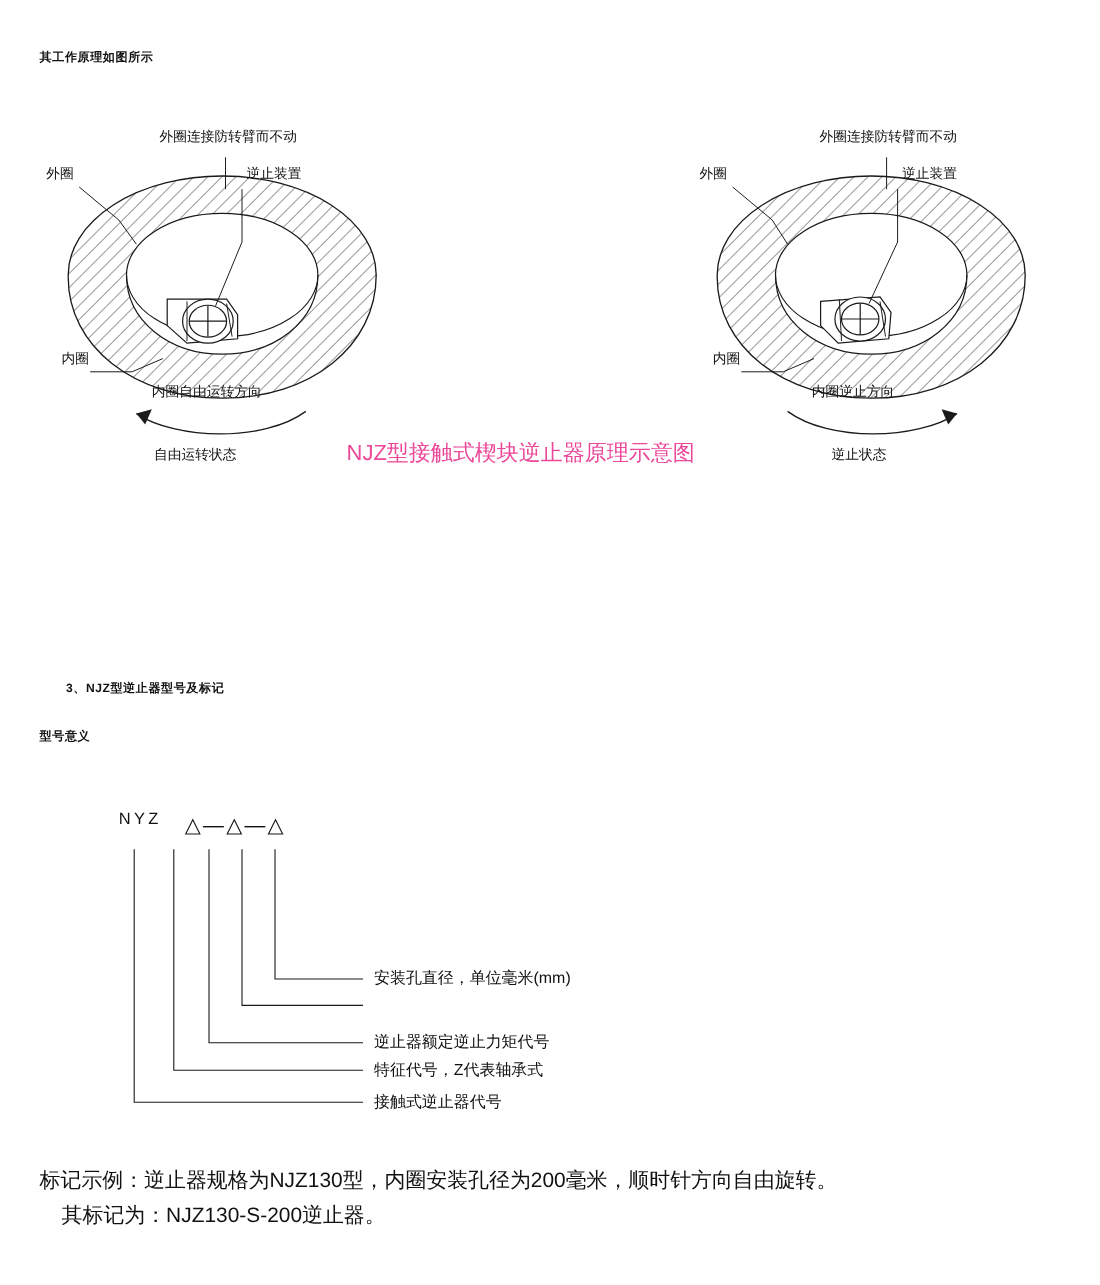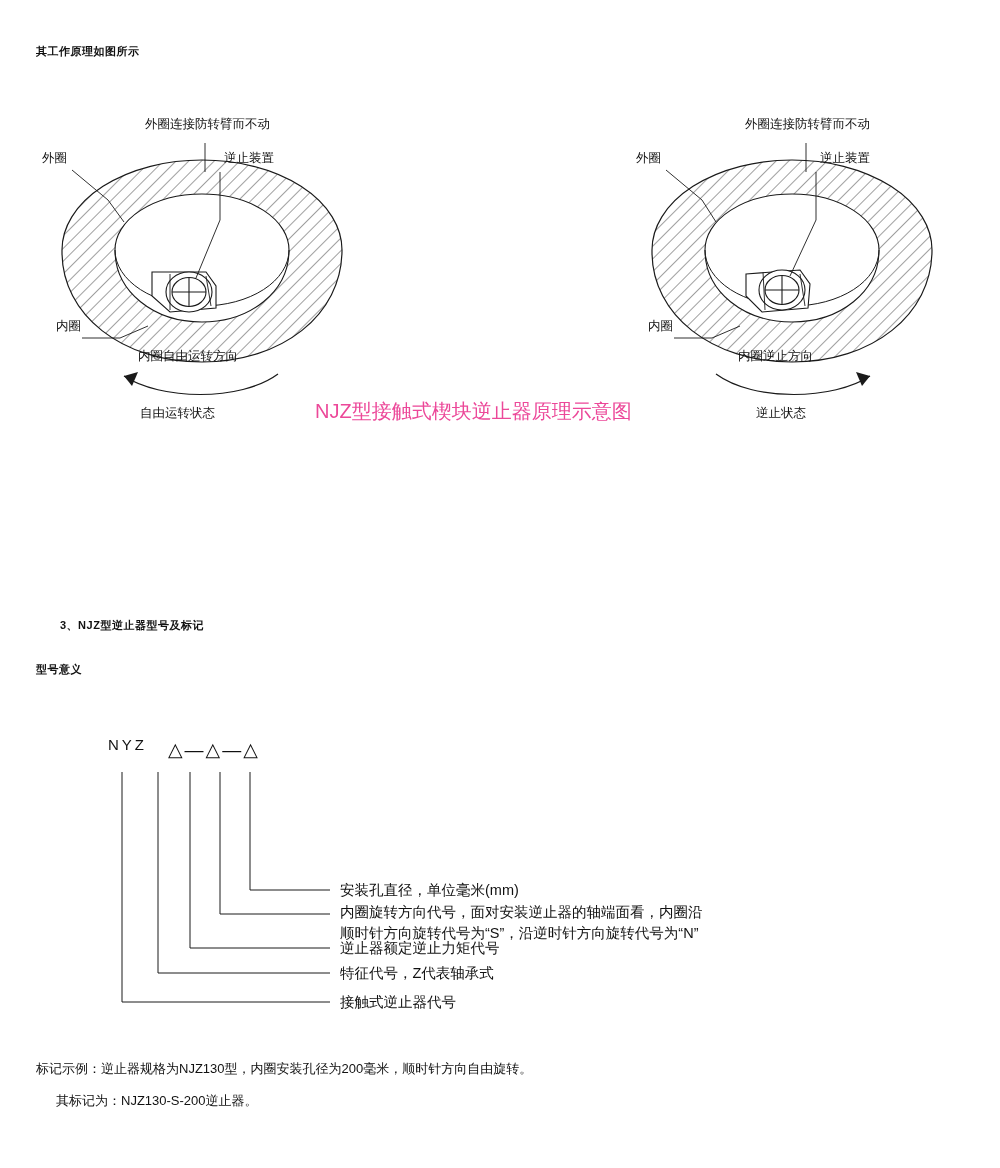--- a/index.html
+++ b/index.html
@@ -39,21 +39,21 @@
     white-space: nowrap;
     line-height: 1.45;
   }
   .model-code {
     font-size: 15px;
     letter-spacing: 3px;
     color: #111;
     white-space: nowrap;
   }
   .example-text {
-    font-size: 13px;
+    font-size: 19px;
     color: #111;
     white-space: nowrap;
   }
   svg { display: block; overflow: visible; }
 </style>
 </head>
 <body>
 
 <div class="abs heading" style="left:36px; top:44px;">其工作原理如图所示</div>
 
@@ -183,21 +183,19 @@
       <path d="M 150,42 L 150,160 L 230,160"></path>
 
       <path d="M 120,42 L 120,184 L 230,184"></path>
       <path d="M 90,42 L 90,218 L 230,218"></path>
       <path d="M 58,42 L 58,243 L 230,243"></path>
       <path d="M 22,42 L 22,272 L 230,272"></path>
     </g>
   </svg>
 
   <div class="abs callout-text" style="left:240px; top:150px;">安装孔直径，单位毫米(mm)</div>
-  <div class="abs callout-text" style="left:240px; top:172px; white-space:pre-line;">内圈旋转方向代号，面对安装逆止器的轴端面看，内圈沿
-顺时针方向旋转代号为“S”，沿逆时针方向旋转代号为“N”</div>
   <div class="abs callout-text" style="left:240px; top:208px;">逆止器额定逆止力矩代号</div>
   <div class="abs callout-text" style="left:240px; top:233px;">特征代号，Z代表轴承式</div>
   <div class="abs callout-text" style="left:240px; top:262px;">接触式逆止器代号</div>
 </div>
 
 <div class="abs example-text" style="left:36px; top:1060px;">标记示例：逆止器规格为NJZ130型，内圈安装孔径为200毫米，顺时针方向自由旋转。</div>
 <div class="abs example-text" style="left:56px; top:1092px;">其标记为：NJZ130-S-200逆止器。</div>
 
 </body></html>

